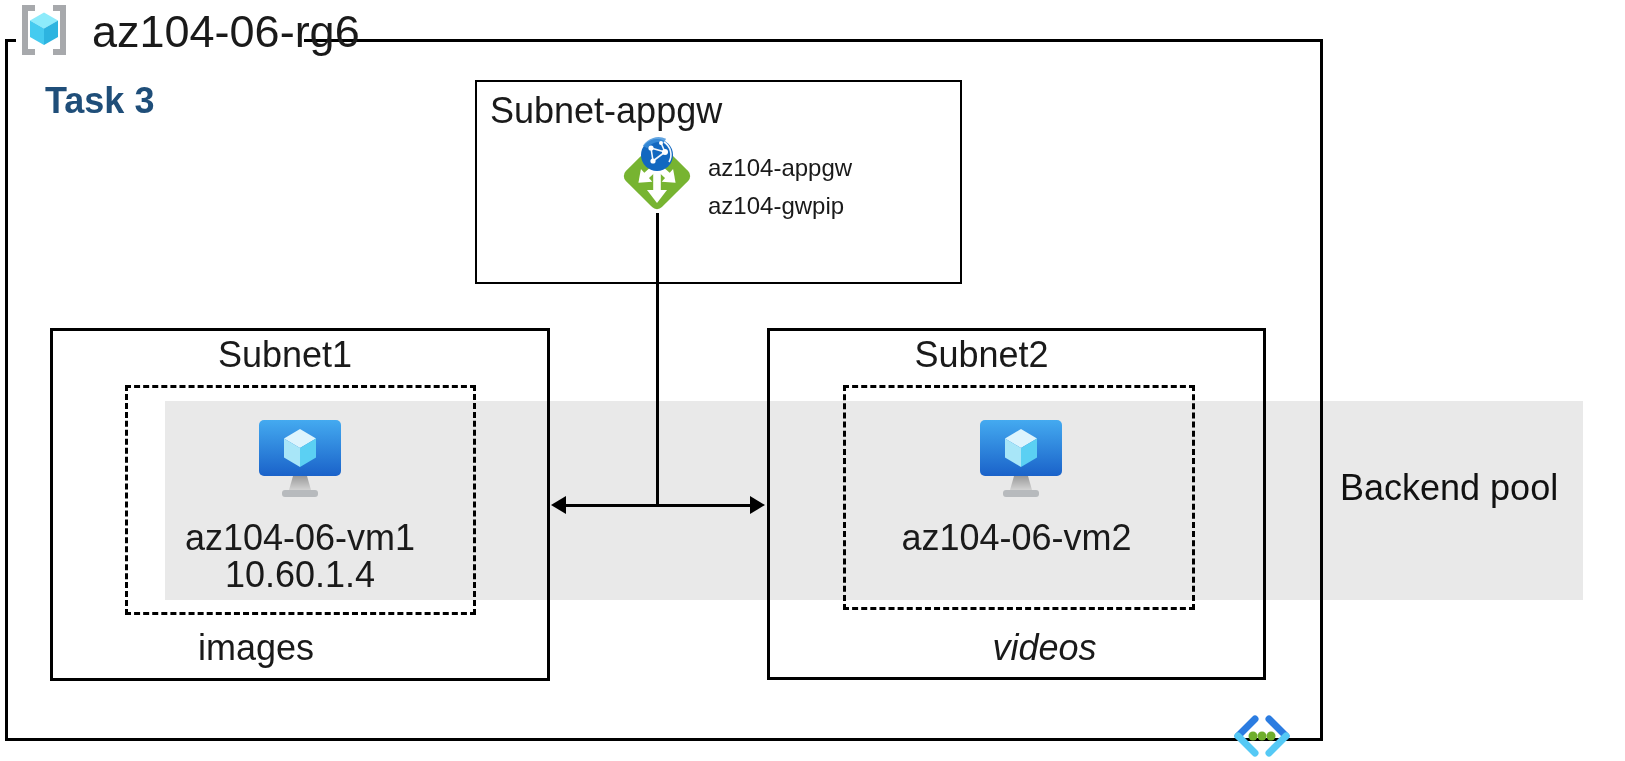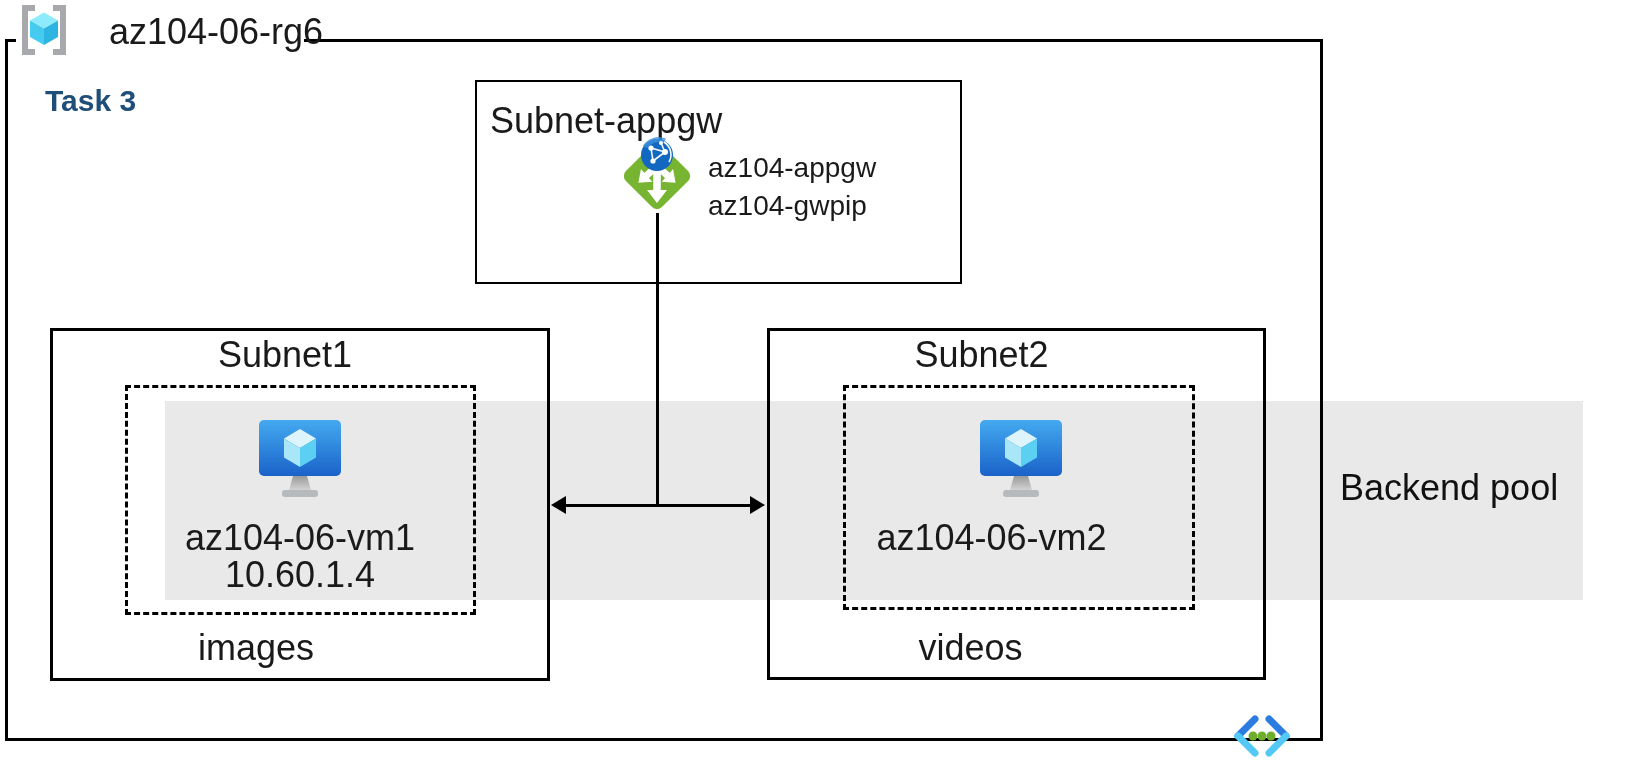--- a/index.html
+++ b/index.html
@@ -30,39 +30,39 @@
   .rg-box {
     left: 5px; top: 39px; width: 1318px; height: 702px;
     border: 3px solid #000; z-index: 1;
   }
   .rg-border-gap {
     left: 16px; top: 32px; width: 288px; height: 14px;
     background: #ffffff; z-index: 2;
   }
   .rg-icon { left: 20px; top: 5px; z-index: 3; }
   .rg-title {
-    left: 92px; top: 13px; font-size: 36px; line-height: 38px;
-    z-index: 3; color: #1a1a1a; margin-left: 17px;
+    left: 92px; top: 13px; font-size: 45px; line-height: 38px;
+    z-index: 3; color: #1a1a1a;
   }
   .task-label {
-    left: 45px; top: 82px; font-size: 30px; line-height: 38px;
+    left: 45px; top: 82px; font-size: 36px; line-height: 38px;
     font-weight: bold; color: #1f4e79; z-index: 2;
   }
 
   
   .appgw-box {
     left: 475px; top: 80px; width: 487px; height: 204px;
     border: 2px solid #000; z-index: 1; background: transparent;
   }
   .appgw-title {
-    left: 490px; top: 92px; font-size: 36px; line-height: 38px; z-index: 2; margin-top: 10px;
+    left: 490px; top: 92px; font-size: 36px; line-height: 38px; z-index: 2;
   }
   .appgw-icon { left: 615px; top: 134px; z-index: 2; }
   .appgw-names {
-    left: 708px; top: 149px; font-size: 28px; line-height: 38px;
+    left: 708px; top: 149px; font-size: 24px; line-height: 38px;
     z-index: 2; text-align: left;
   }
 
   
   .conn-vert {
     left: 656px; top: 213px; width: 3px; height: 293px;
     background: #000; z-index: 1;
   }
   .conn-horiz {
     left: 564px; top: 504px; width: 190px; height: 3px;
@@ -97,27 +97,27 @@
     left: 125px; top: 385px; width: 351px; height: 230px;
     border: 3px dashed #000; z-index: 1;
   }
   .dashed2 {
     left: 843px; top: 385px; width: 352px; height: 225px;
     border: 3px dashed #000; z-index: 1;
   }
   .vm1-icon { left: 258px; top: 420px; z-index: 2; }
   .vm2-icon { left: 979px; top: 420px; z-index: 2; }
   .vm1-text { left: 50px;  width: 500px; }
-  .vm2-text { left: 742px; width: 499px; }
+  .vm2-text { left: 767px; width: 499px; }
   .vm-text {
     top: 519px; text-align: center; font-size: 36px; line-height: 37px;
     z-index: 2;
   }
   .storage1-label { left: 50px;  width: 412px; }
-  .storage2-label { left: 721px; width: 499px; }
+  .storage2-label { left: 795px; width: 499px; font-style: italic; }
   .storage-label {
     top: 629px; text-align: center; font-size: 36px; line-height: 38px;
     z-index: 2;
   }
 
   
   .vnet-icon { left: 1231px; top: 713px; z-index: 3; }
 </style>
 </head>
 <body>

